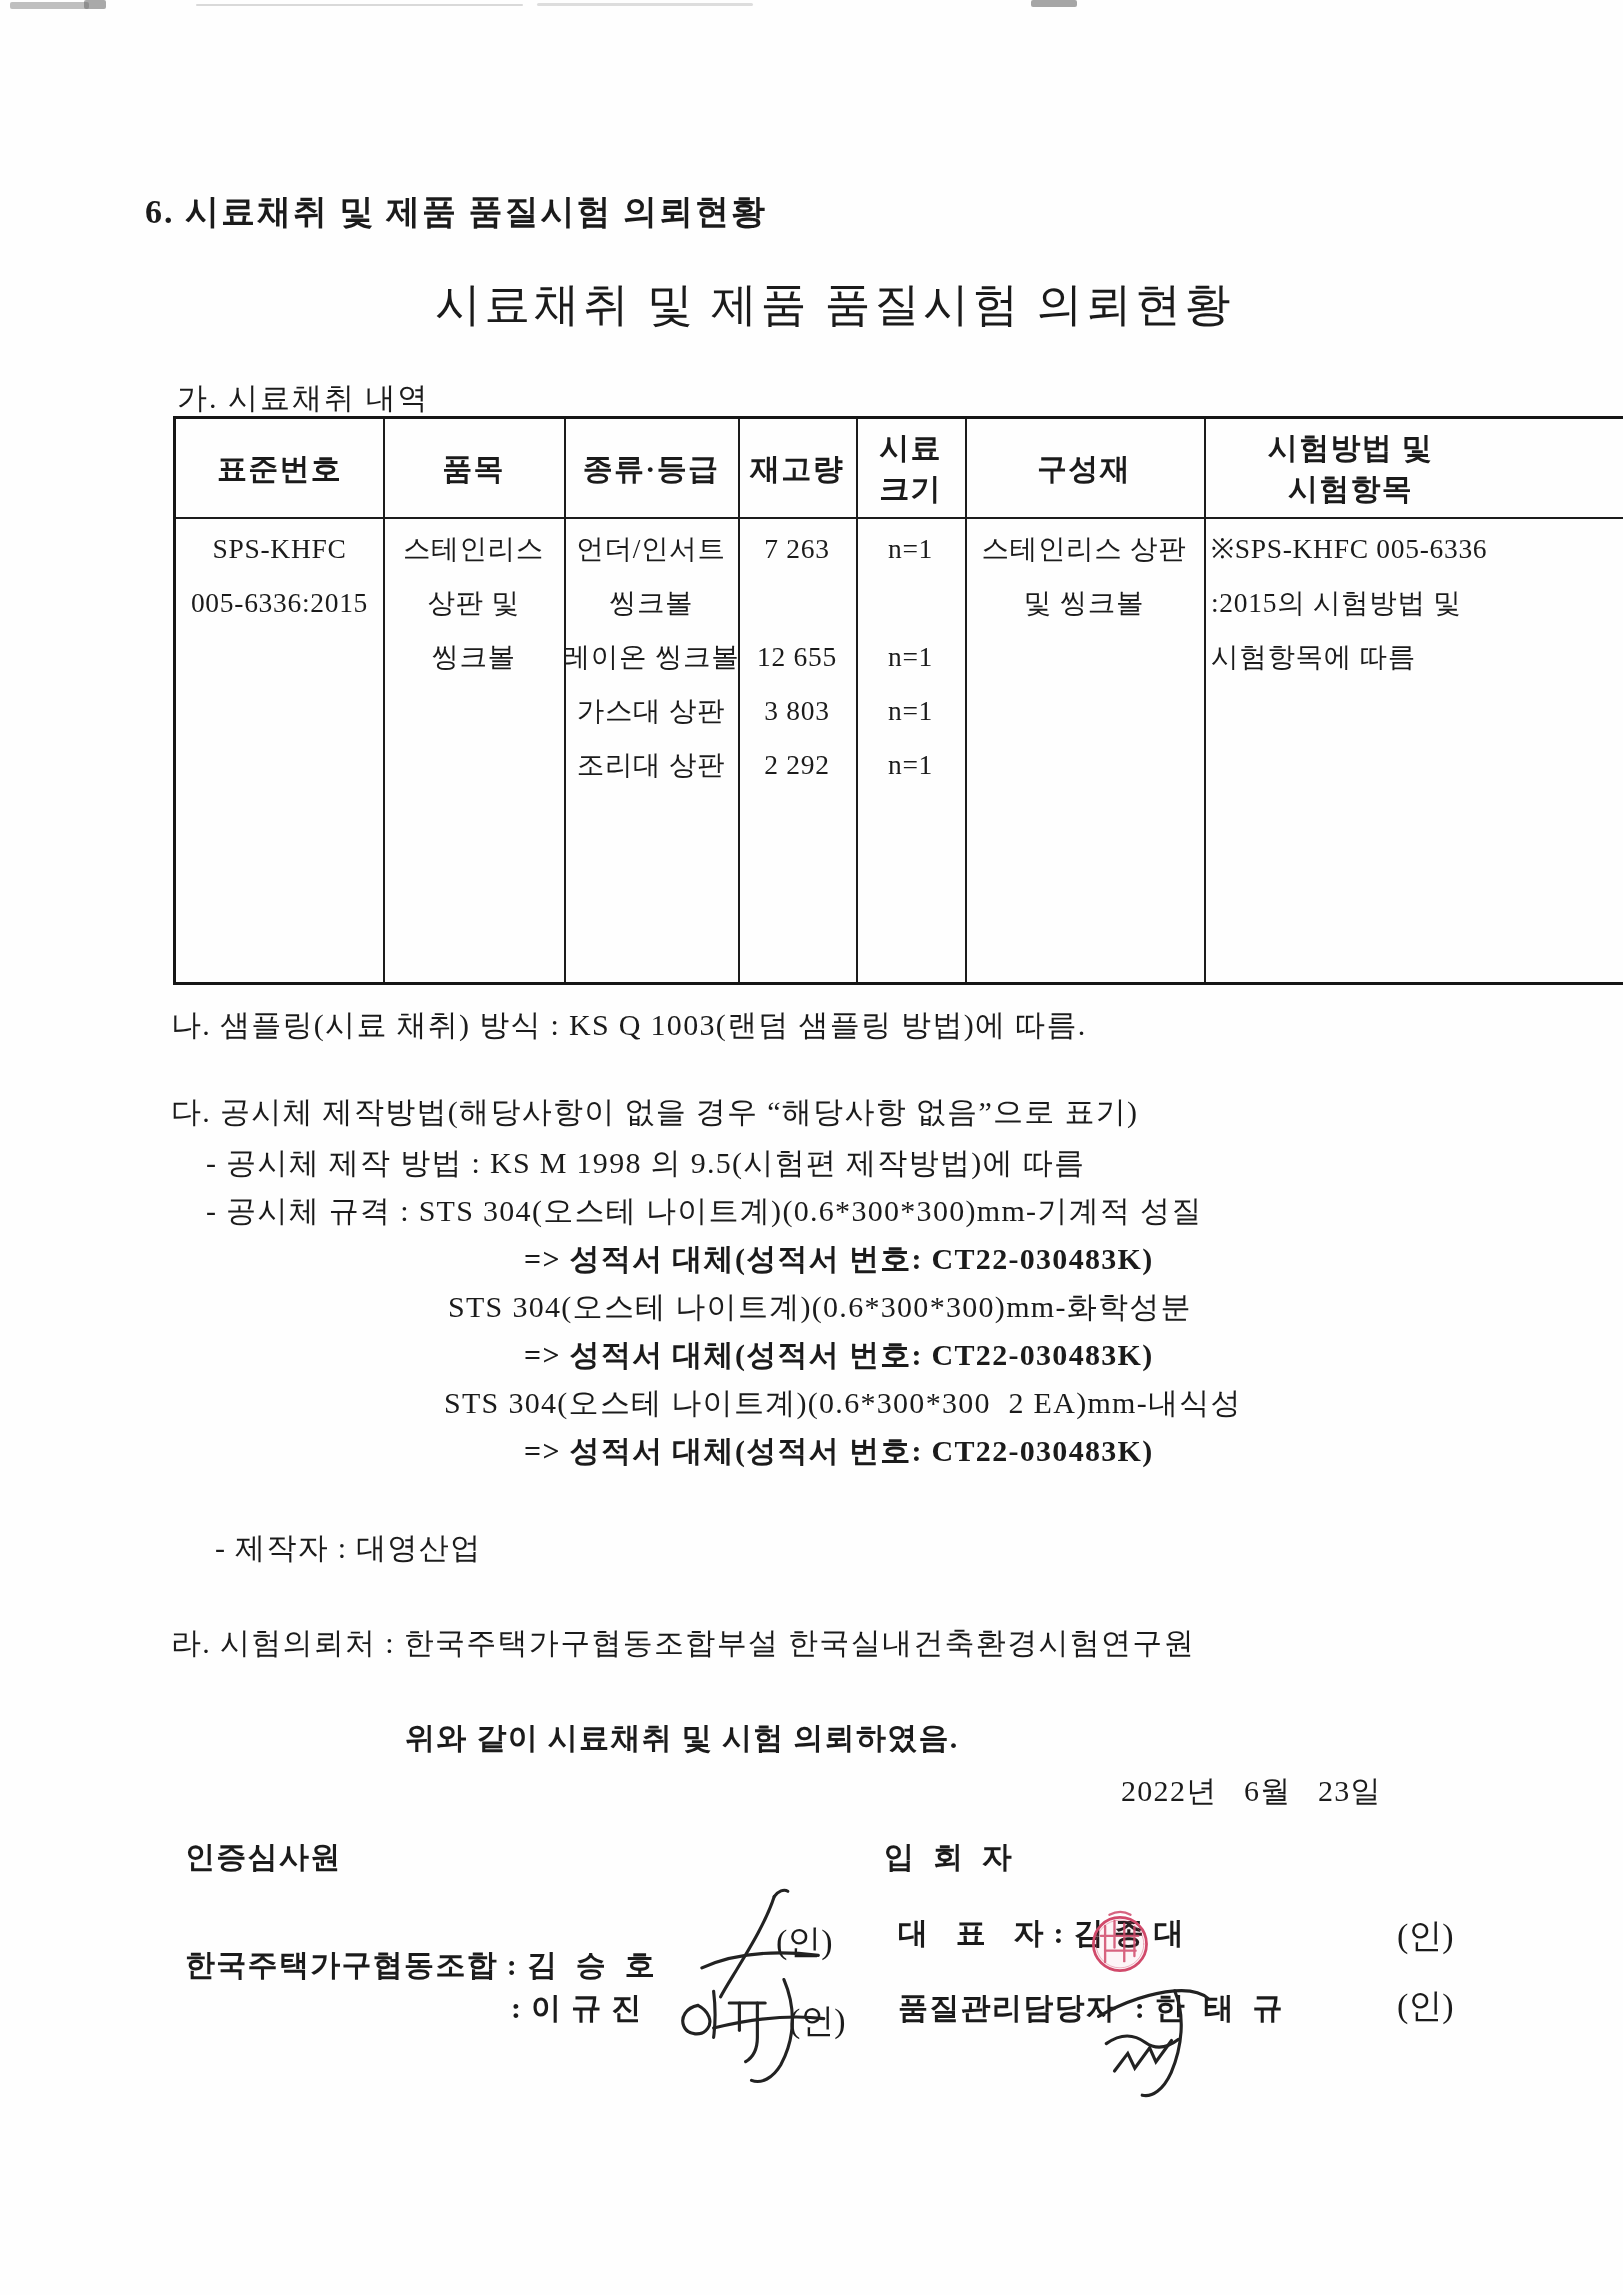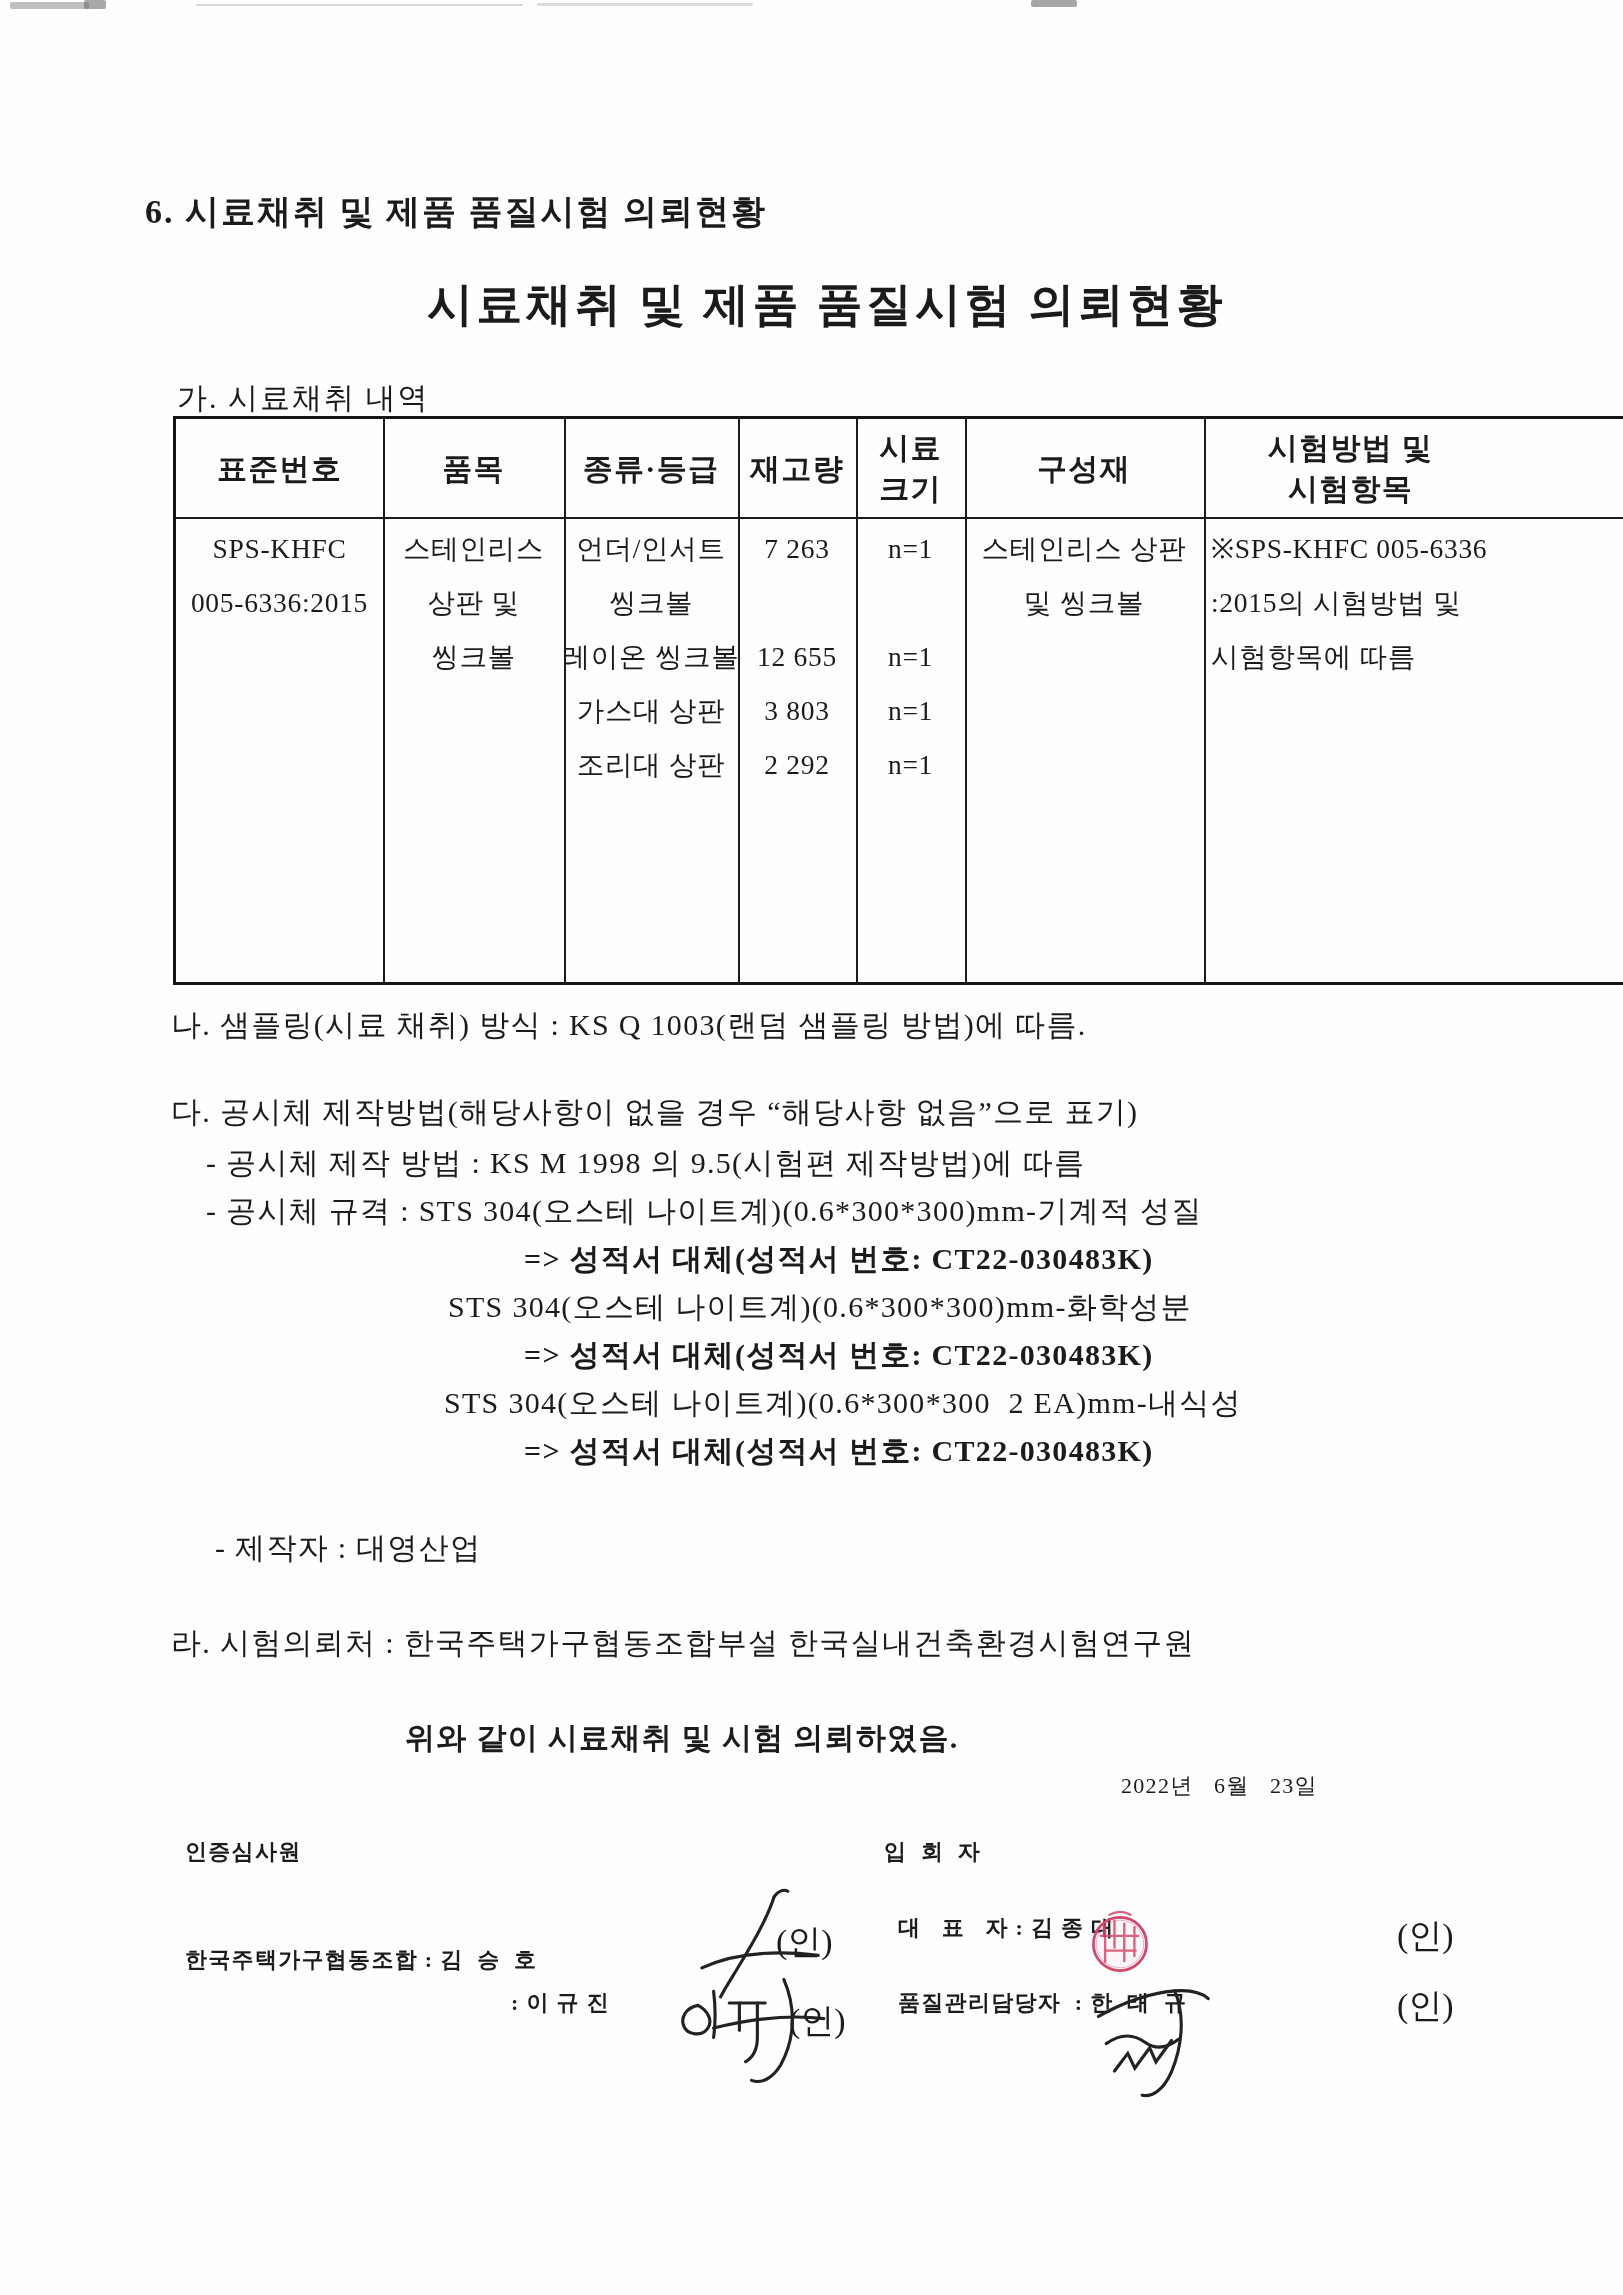--- a/index.html
+++ b/index.html
@@ -5,23 +5,23 @@
   html,body{margin:0;padding:0;background:#777;}
   .page{
     position:relative;width:1623px;height:2295px;background:#fefefe;
     font-family:"Liberation Serif","DejaVu Serif",serif;color:var(--ink,#1b1b1b);
     overflow:hidden;
   }
   .abs{position:absolute;}
   .pre{white-space:pre;}
   .b{font-weight:bold;}
   .t46{font-size:30px;letter-spacing:1.3px;}
-  .t48{font-size:22px;letter-spacing:1.3px;}
+  .t48{font-size:30px;letter-spacing:1.3px;}
   .h6{font-size:34px;letter-spacing:2px;font-weight:bold;}
-  .title{font-size:46px;letter-spacing:3.3px;font-weight:bold;}
+  .title{font-size:46px;letter-spacing:3.3px;font-weight:normal;margin-left:8px;}
   .ga{font-size:30px;letter-spacing:2px;}
   
   .tbl{left:173px;top:416px;width:1570px;height:569px;border:3.9px solid #161616;box-sizing:border-box;}
   .vline{position:absolute;top:0;bottom:0;width:2px;background:#1c1c1c;}
   .hline{position:absolute;left:0;right:0;top:98px;height:2px;background:#1c1c1c;}
   .hcell{position:absolute;top:0;height:98px;display:flex;flex-direction:column;justify-content:center;align-items:center;font-size:30px;font-weight:bold;letter-spacing:1.3px;line-height:41px;}
   .bcol{position:absolute;top:103px;bottom:0;display:flex;flex-direction:column;align-items:center;}
   .bcol.left{align-items:flex-start;}
   .bl{height:54px;line-height:54px;font-size:27.5px;letter-spacing:0.7px;white-space:pre;}
   

